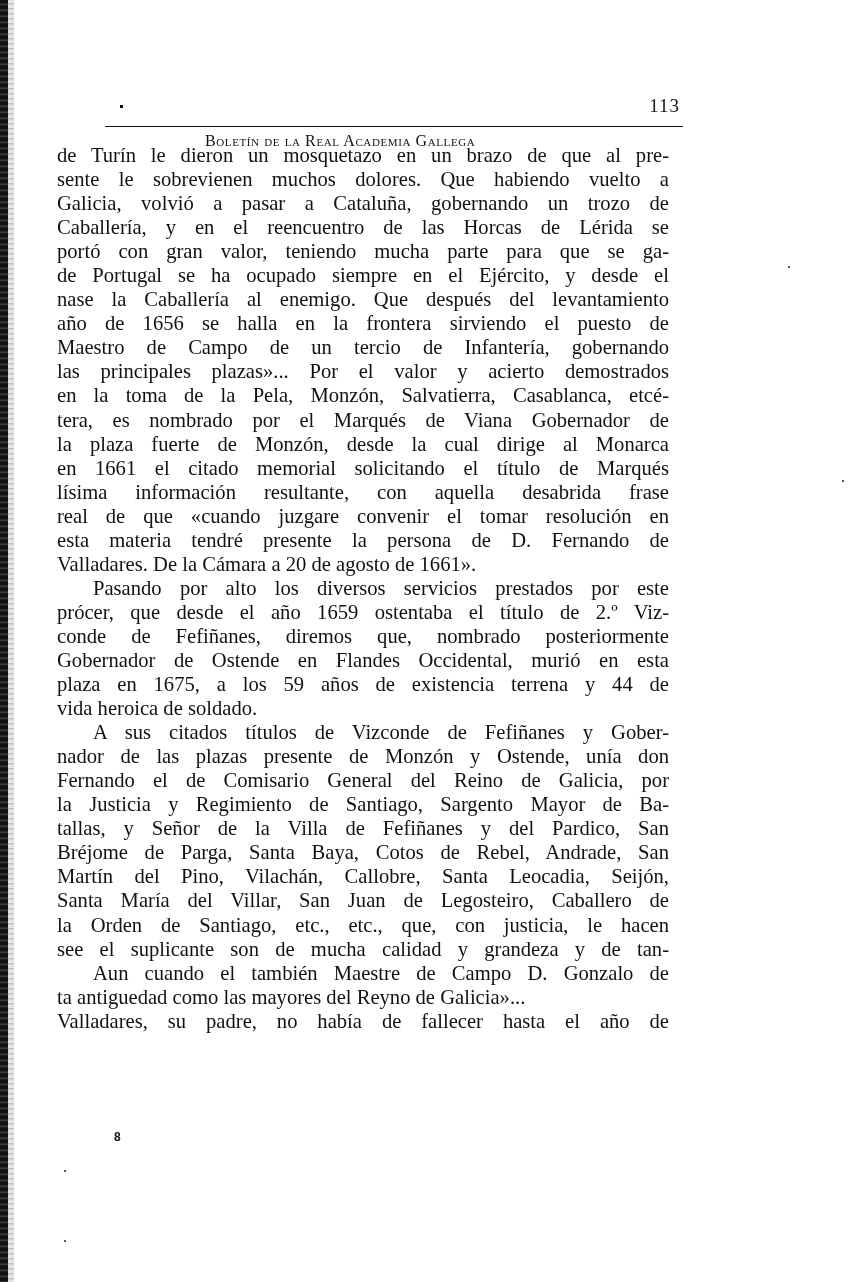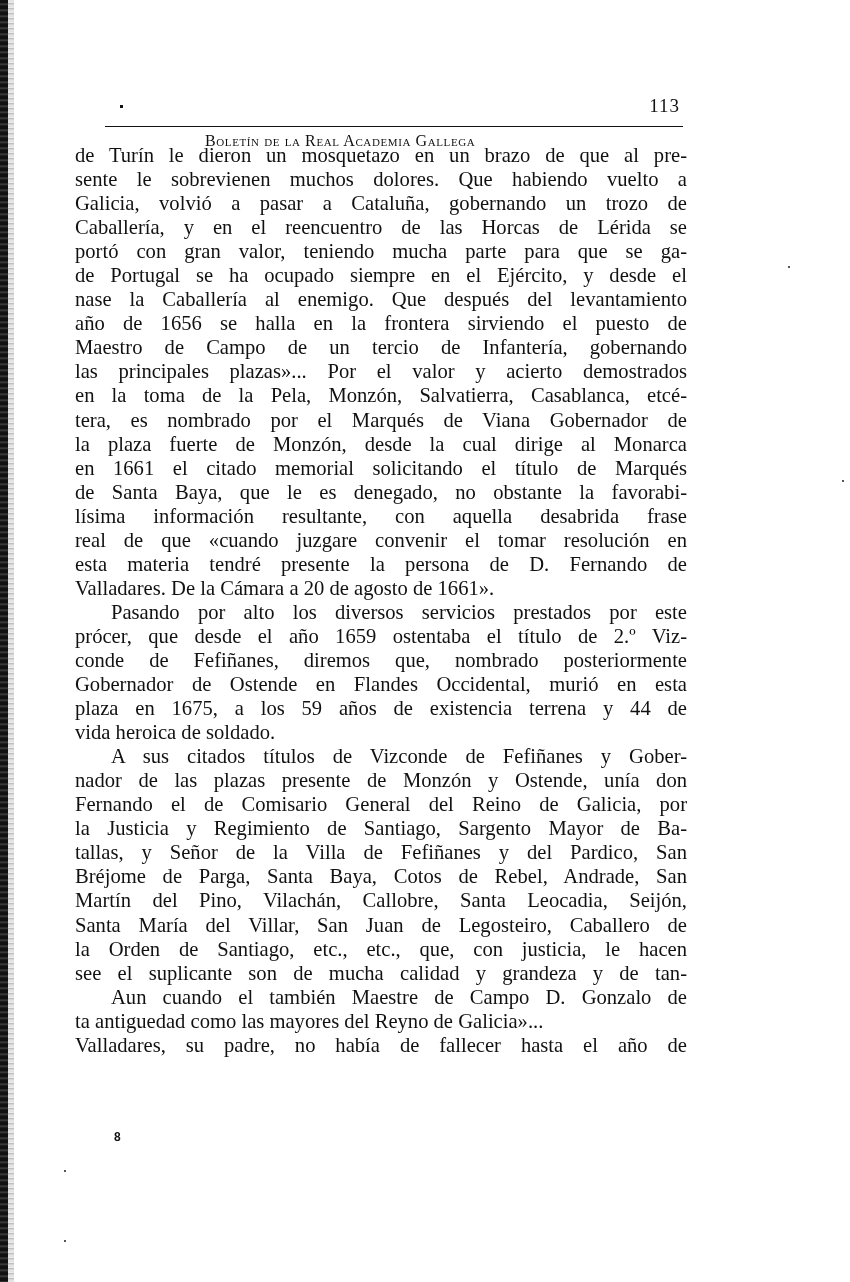--- a/index.html
+++ b/index.html
@@ -24,21 +24,21 @@
     position:absolute; left:95px; top:2px;
     font-variant:small-caps; font-weight:normal; font-size:16px; letter-spacing:0.6px;margin-top:35px;
   }
   .head-page {
     position:absolute; right:10px; top:0px; font-size:19px; letter-spacing:1px;
   }
   .head-rule {
     position:absolute; left:105px; top:126px; width:578px; height:0; border-top:1.5px solid #111;
   }
   .text-block {
-    position:absolute; left:75px; top:143px; width:612px;
+    position:absolute; left:57px; top:143px; width:612px;
     font-size:20.6px; line-height:24.05px;
   }
   .line {
     display:block; white-space:nowrap; text-align:justify; text-align-last:justify;
     height:24.05px; overflow:visible;
   }
   .line.last { text-align-last:left; }
   .line.indent { padding-left:36px; }
   .folio {
     position:absolute; left:114px; top:1130px; font-family:"Liberation Sans", sans-serif;
@@ -66,21 +66,20 @@
     <span class="line">portó con gran valor, teniendo mucha parte para que se ga-</span>
     <span class="line">de Portugal se ha ocupado siempre en el Ejército, y desde el</span>
     <span class="line">nase la Caballería al enemigo. Que después del levantamiento</span>
     <span class="line">año de 1656 se halla en la frontera sirviendo el puesto de</span>
     <span class="line">Maestro de Campo de un tercio de Infantería, gobernando</span>
     <span class="line">las principales plazas»... Por el valor y acierto demostrados</span>
     <span class="line">en la toma de la Pela, Monzón, Salvatierra, Casablanca, etcé-</span>
     <span class="line">tera, es nombrado por el Marqués de Viana Gobernador de</span>
     <span class="line">la plaza fuerte de Monzón, desde la cual dirige al Monarca</span>
     <span class="line">en 1661 el citado memorial solicitando el título de Marqués</span>
-    <span class="line">de Santa Baya, que le es denegado, no obstante la favorabi-</span>
     <span class="line">lísima información resultante, con aquella desabrida frase</span>
     <span class="line">real de que «cuando juzgare convenir el tomar resolución en</span>
     <span class="line">esta materia tendré presente la persona de D. Fernando de</span>
     <span class="line last">Valladares. De la Cámara a 20 de agosto de 1661».</span>
     <span class="line indent">Pasando por alto los diversos servicios prestados por este</span>
     <span class="line">prócer, que desde el año 1659 ostentaba el título de 2.º Viz-</span>
     <span class="line">conde de Fefiñanes, diremos que, nombrado posteriormente</span>
     <span class="line">Gobernador de Ostende en Flandes Occidental, murió en esta</span>
     <span class="line">plaza en 1675, a los 59 años de existencia terrena y 44 de</span>
     <span class="line last">vida heroica de soldado.</span>

